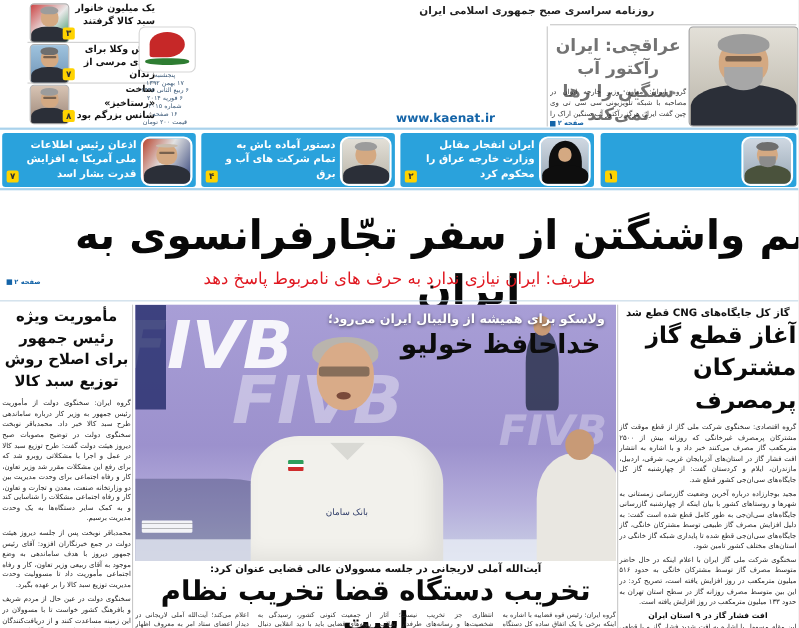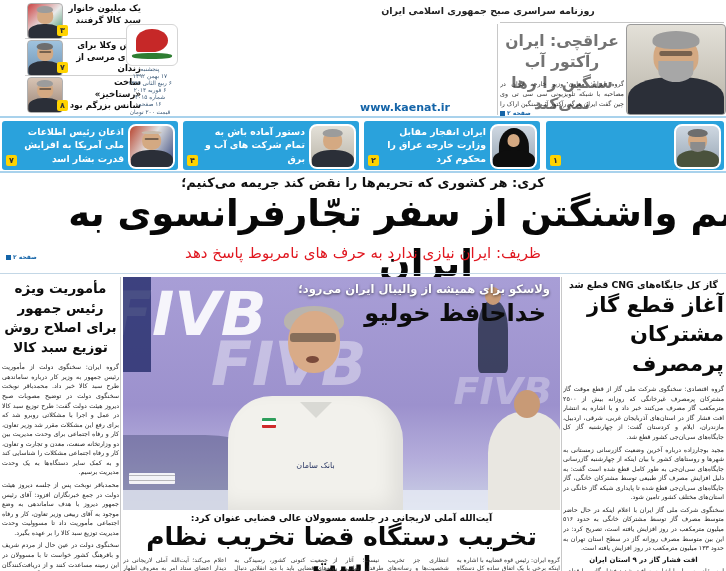--- a/index.html
+++ b/index.html
@@ -250,21 +250,20 @@
         <span class="hd"></span>
         <span class="gl"></span>
         <span class="tr"></span>
       </div>
     <span class="stitle">اذعان رئیس اطلاعات ملی آمریکا به افزایش قدرت بشار اسد</span>
     <span class="badge">۷</span>
   </div>
 
   <div class="rule-h" style="top:171px;height:2px;"></div>
 
-  <div class="kicker">کری: هر کشوری که تحریم‌ها را نقض کند جریمه می‌کنیم؛</div>
   <div class="main-headline">خشم واشنگتن از سفر تجّارفرانسوی به ایران</div>
   <div class="sub-headline">ظریف: ایران نیازی ندارد به حرف های نامربوط پاسخ دهد</div>
   <div class="page-tag-left"><span class="tag-sq"></span><span>صفحه ۲</span></div>
 
   <div class="rule-h" style="top:273px;height:1px;background:#c3d7e6;"></div>
 
   <div class="left-col">
     <div class="lc-head">مأموریت ویژه رئیس جمهور برای اصلاح روش توزیع سبد کالا</div>
     <p>گروه ایران: سخنگوی دولت از مأموریت رئیس جمهور به وزیر کار درباره ساماندهی طرح سبد کالا خبر داد. محمدباقر نوبخت سخنگوی دولت در توضیح مصوبات صبح دیروز هیئت دولت گفت: طرح توزیع سبد کالا در عمل و اجرا با مشکلاتی روبرو شد که برای رفع این مشکلات مقرر شد وزیر تعاون، کار و رفاه اجتماعی برای وحدت مدیریت بین دو وزارتخانه صنعت، معدن و تجارت و تعاون، کار و رفاه اجتماعی مشکلات را شناسایی کند و به کمک سایر دستگاه‌ها به یک وحدت مدیریت برسیم.</p>
     <p>محمدباقر نوبخت پس از جلسه دیروز هیئت دولت در جمع خبرنگاران افزود: آقای رئیس جمهور دیروز با هدف ساماندهی به وضع موجود به آقای ربیعی وزیر تعاون، کار و رفاه اجتماعی مأموریت داد تا مسوولیت وحدت مدیریت توزیع سبد کالا را بر عهده بگیرد.</p>

